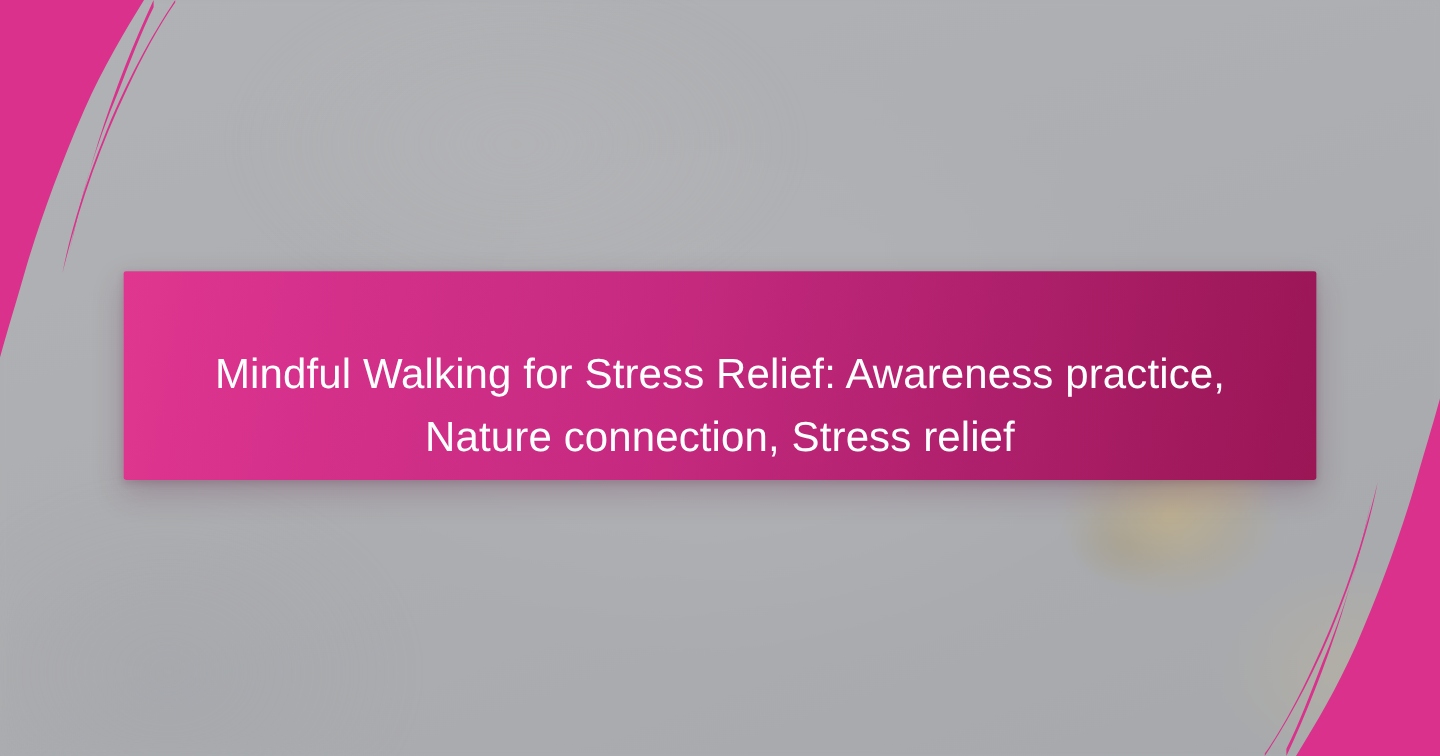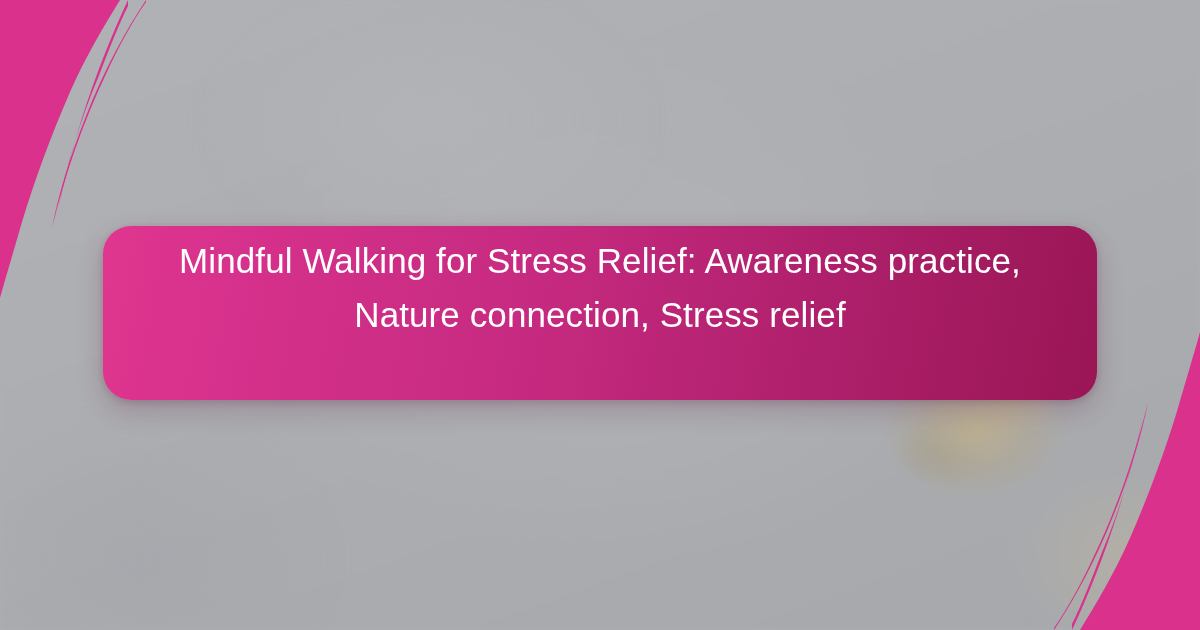--- a/index.html
+++ b/index.html
@@ -56,27 +56,27 @@
   .corner-br { bottom: 0; right: 0; }
   .corner svg { display: block; width: 100%; height: 100%; }
 
   
   .title-card {
     position: absolute;
     left: 103px;
     top: 226px;
     width: 994px;
     height: 174px;
-    border-radius: 28px;
+    border-radius: 2px;
     background: linear-gradient(100deg, #e0368f 0%, #d6318c 14%, #c62a80 44%, #ad1f6a 74%, #9a1655 100%);
     box-shadow:
       0 10px 26px rgba(90, 20, 60, 0.22),
       0 2px 6px rgba(90, 20, 60, 0.16);
     display: flex;
-    align-items: flex-start;
+    align-items: flex-end;
     justify-content: center;
     box-sizing: border-box;
     padding: 8px 54px;
   }
   .title-text {
     margin: 0;
     color: #ffffff;
     font-size: 35px;
     font-weight: 400;
     line-height: 1.53;

